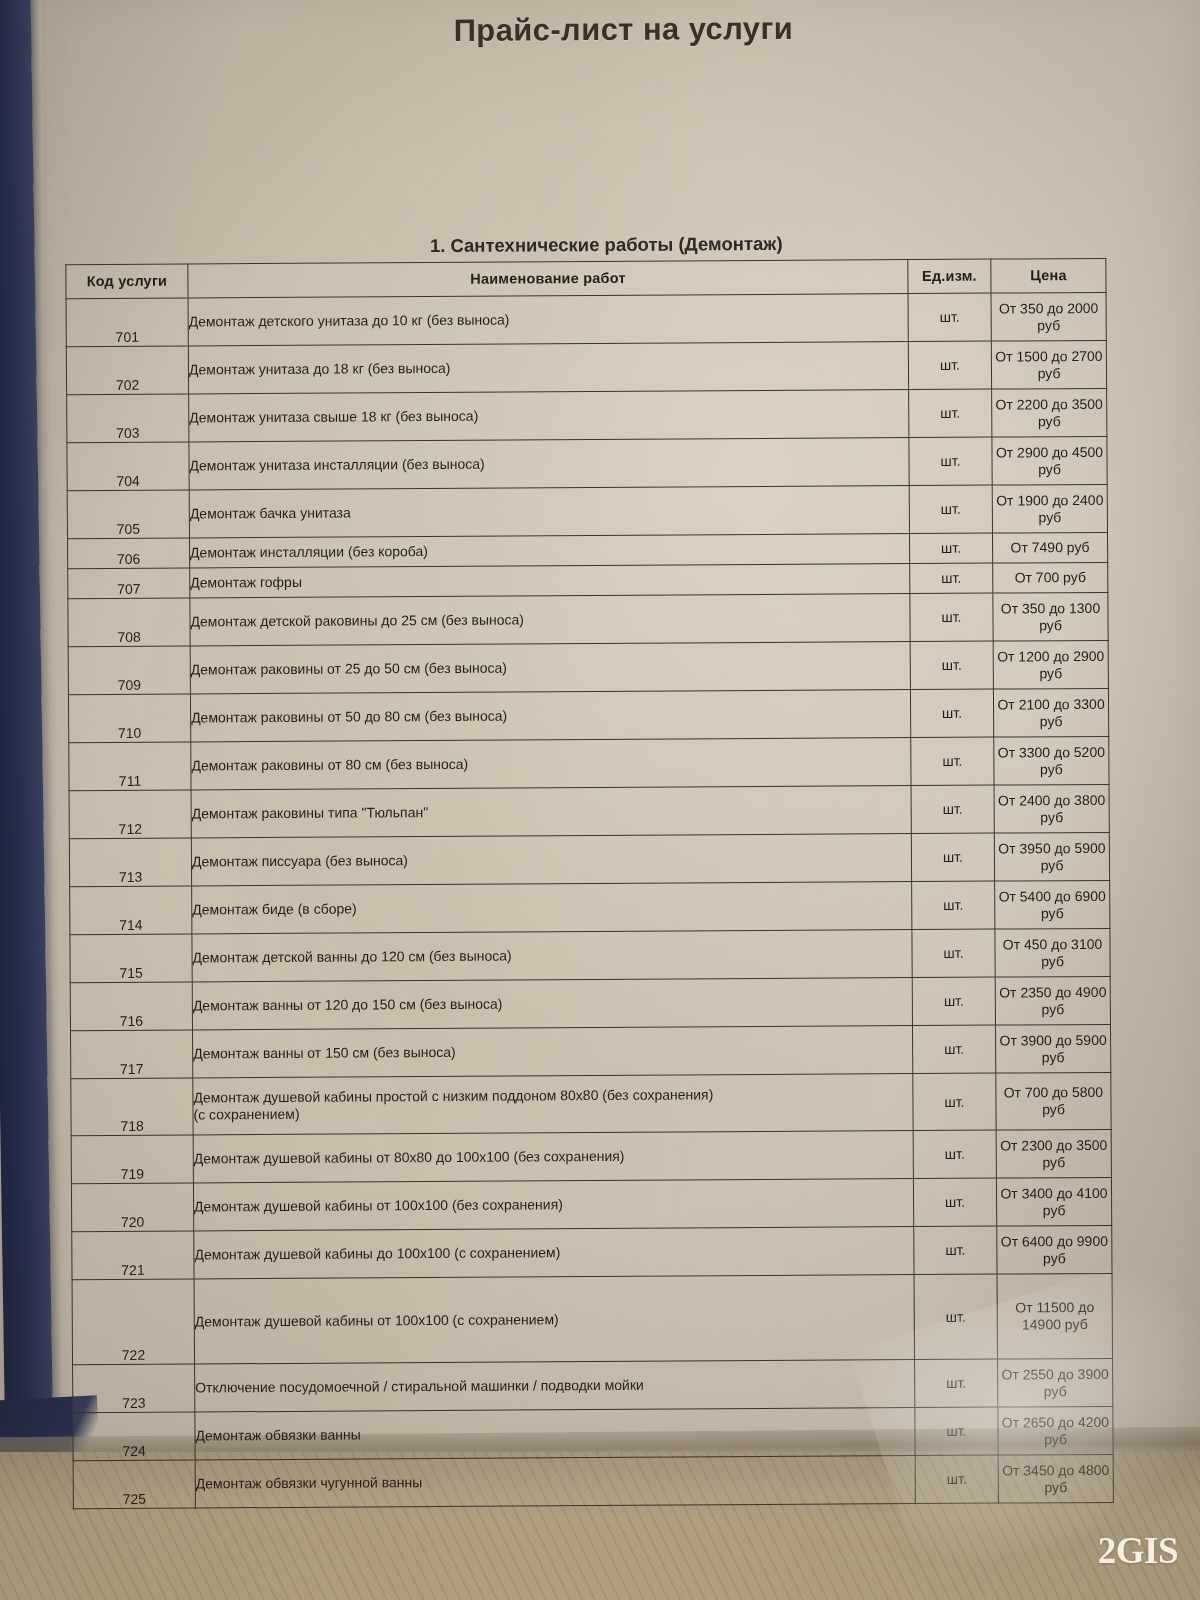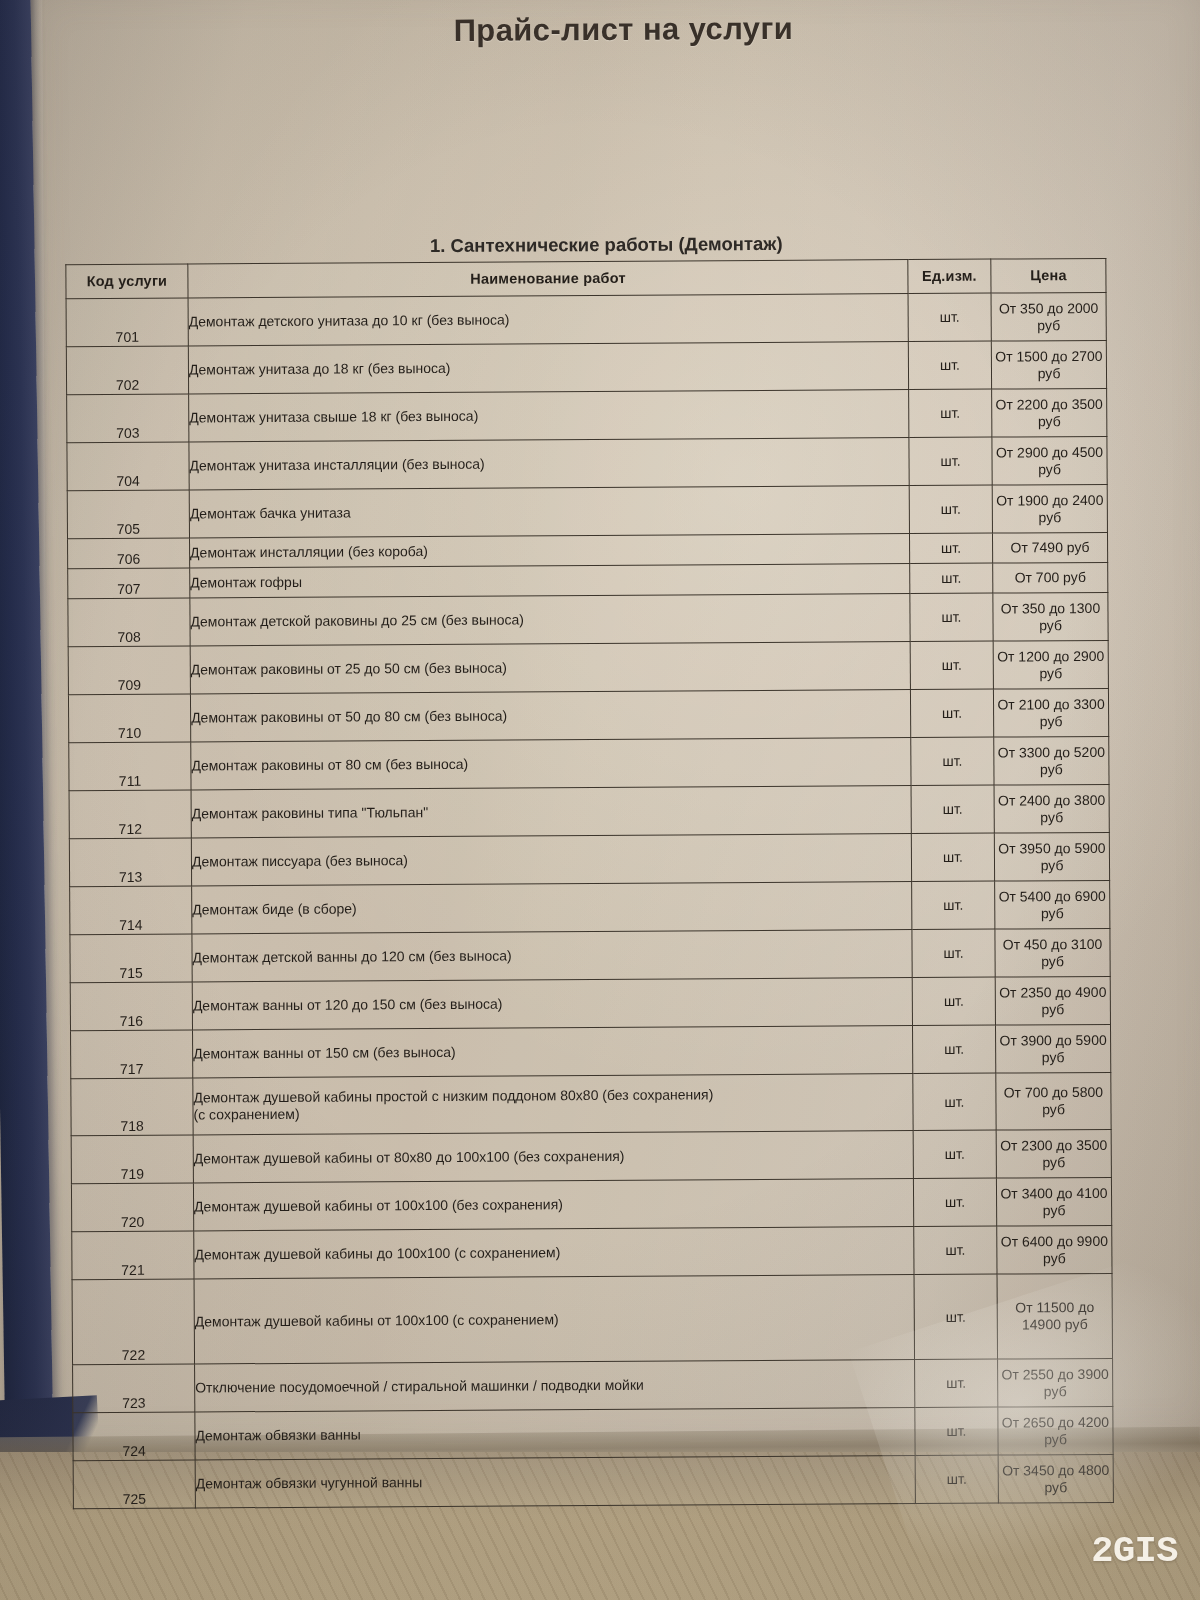--- a/index.html
+++ b/index.html
@@ -176,21 +176,21 @@
   .watermark {
     position: absolute;
     right: 22px;
     bottom: 28px;
     font-size: 37px;
     font-weight: bold;
     color: #fbf7ef;
     letter-spacing: -0.5px;
     opacity: 0.93;
     text-shadow: 0 1px 3px rgba(90,76,55,0.45);
-    font-family: Liberation Mono, monospace;
+    font-family: Liberation Serif, serif;
   }
 </style>
 </head>
 <body>
 
 <div id="page">
 
   <div class="bg-wall"></div>
   <div class="bg-paper"></div>
   <div class="bg-paper-edge"></div>

